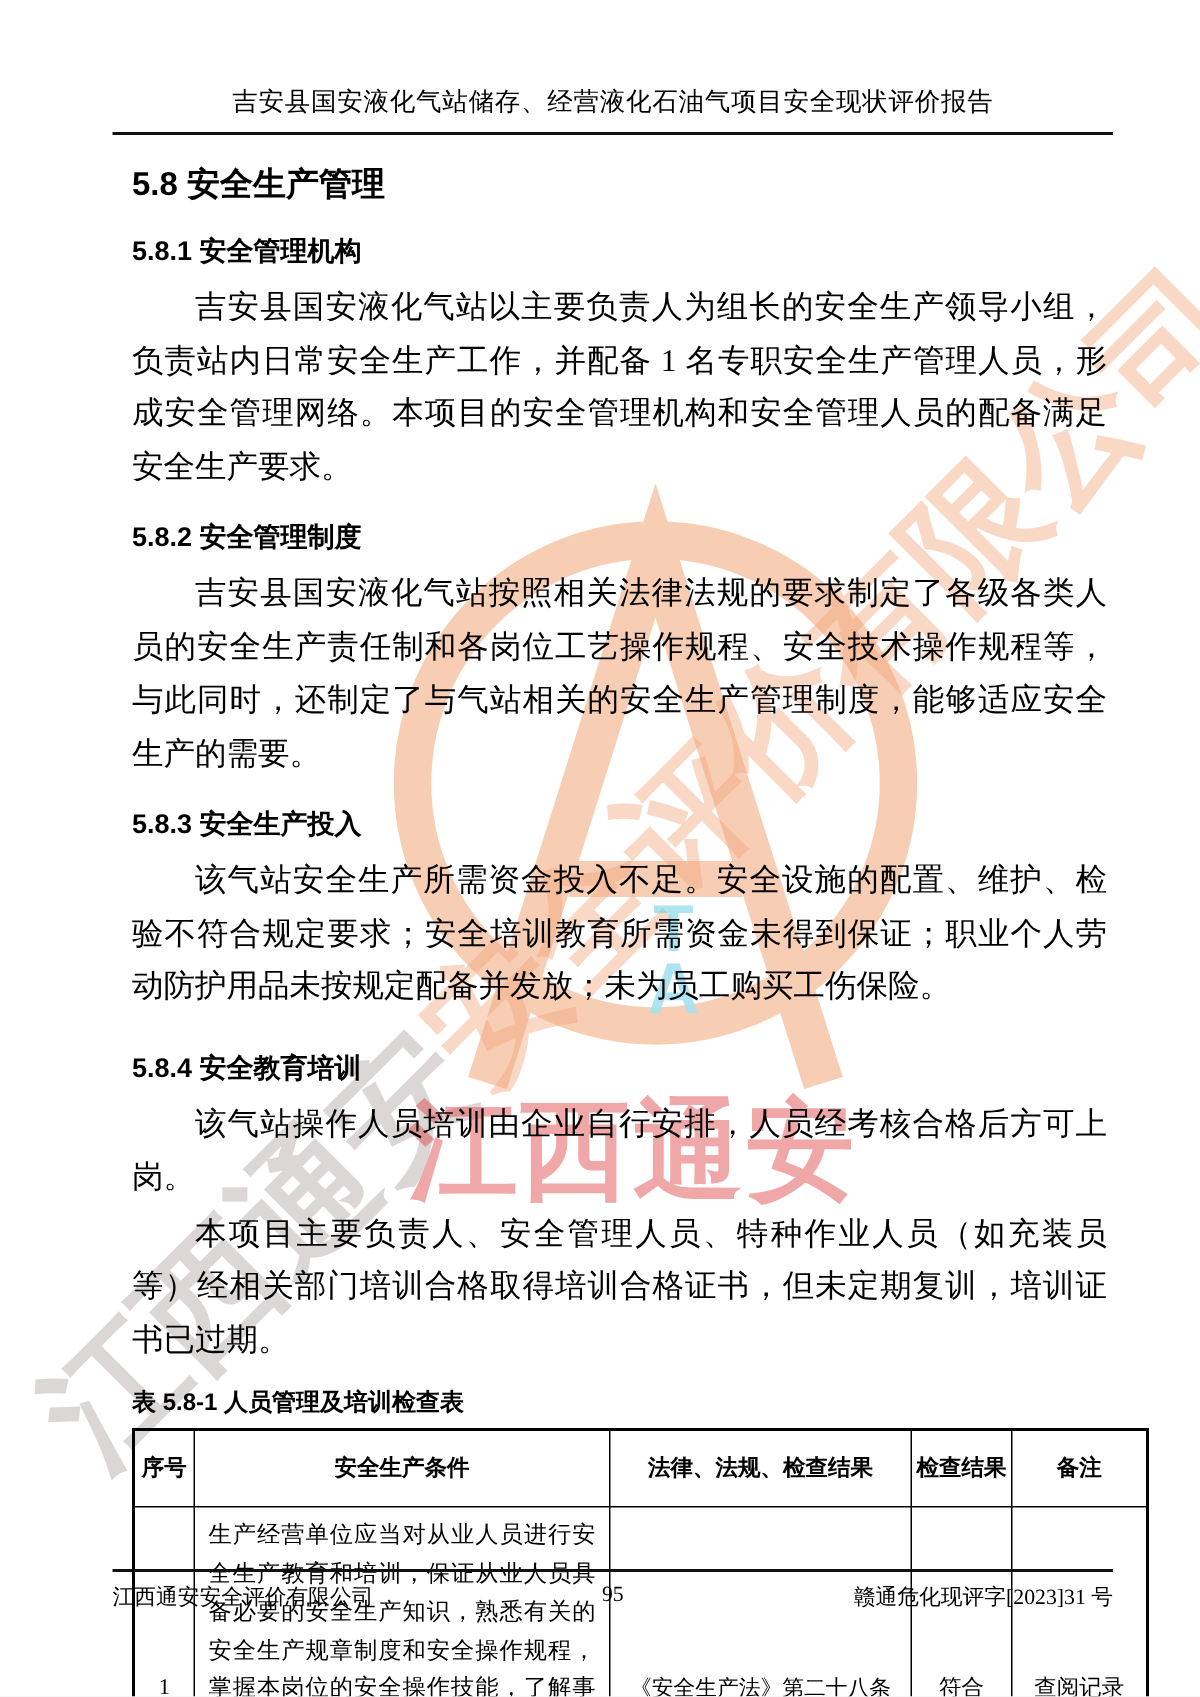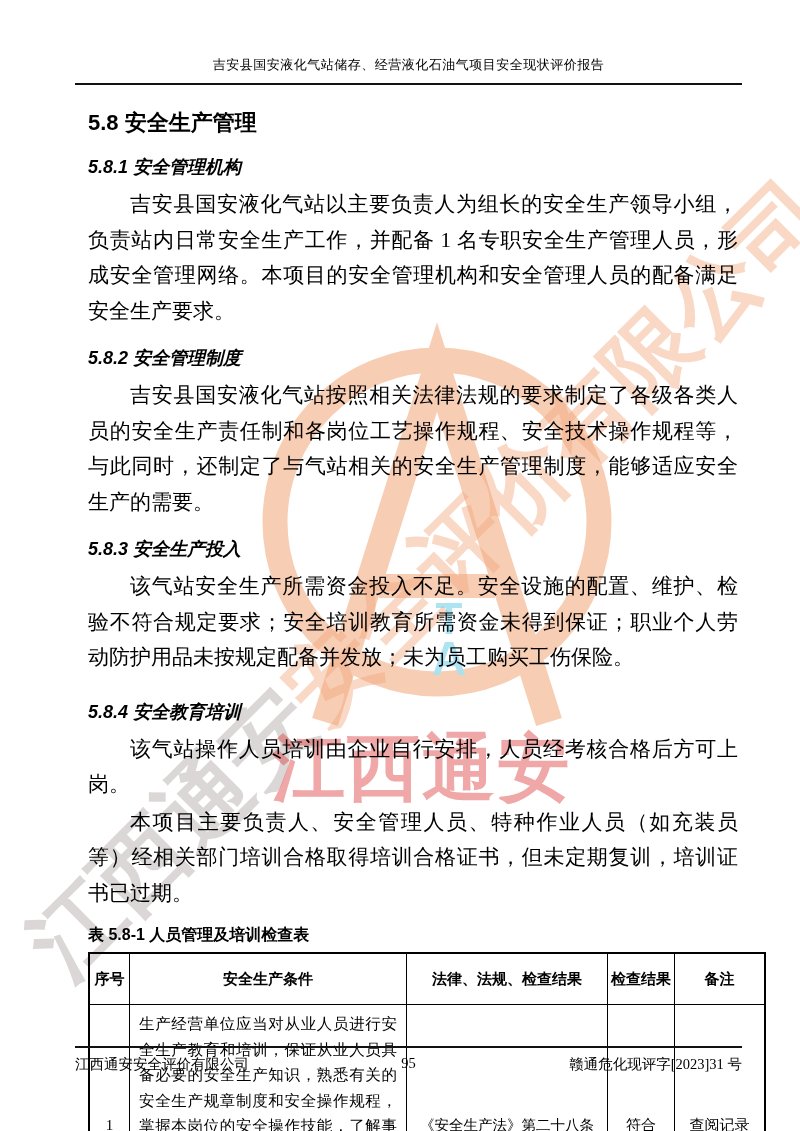--- a/index.html
+++ b/index.html
@@ -15,25 +15,25 @@
   .wm-diagonal .wm-orange{opacity:.42;}
   .wm-logo{position:absolute;left:237px;top:322px;opacity:.55;}
   .wm-logo .cyan-letter{font-family:"Liberation Sans",sans-serif;font-weight:bold;opacity:.95;}
   .wm-stamp{position:absolute;left:272px;top:731px;font-size:73px;line-height:1;font-weight:bold;
     font-family:"Liberation Sans",sans-serif;letter-spacing:2px;opacity:.48;}
 
   
   .content-layer{position:absolute;inset:0;z-index:1;}
 
   .doc-header{position:absolute;top:56px;left:75px;width:667px;text-align:center;
-    font-size:13px;letter-spacing:.5px;padding-bottom:9px;border-bottom:2px solid #111;}
+    font-size:17px;letter-spacing:.5px;padding-bottom:9px;border-bottom:2px solid #111;}
 
   .content{position:absolute;left:88px;top:98px;width:650px;}
   .section-title{margin:10px 0 16px 0;font-size:22px;font-weight:bold;font-family:"Liberation Sans",sans-serif;}
-  .sub-heading{margin:17px 0 8px 0;font-size:18px;font-weight:bold;font-family:"Liberation Sans",sans-serif;font-style:italic;}
+  .sub-heading{margin:17px 0 8px 0;font-size:18px;font-weight:bold;font-family:"Liberation Sans",sans-serif;}
   .para{margin:0;font-size:21px;line-height:35.5px;text-indent:2em;text-align:justify;}
   .para + .para{margin-top:2px;}
   .gap-lg{margin-top:24px;}
 
   .table-caption{margin:14px 0 6px 0;text-align:left;font-size:16px;font-weight:bold;
     font-family:"Liberation Sans",sans-serif;}
   table.check-table{border-collapse:collapse;width:650px;table-layout:fixed;}
   table.check-table th,table.check-table td{border:1px solid #000;}
   table.check-table{border:2px solid #000;}
   th.c-no{width:35px;} th.c-cond{width:272px;} th.c-basis{width:196px;} th.c-res{width:62px;margin-left:12px;} th.c-rem{width:85px;}

